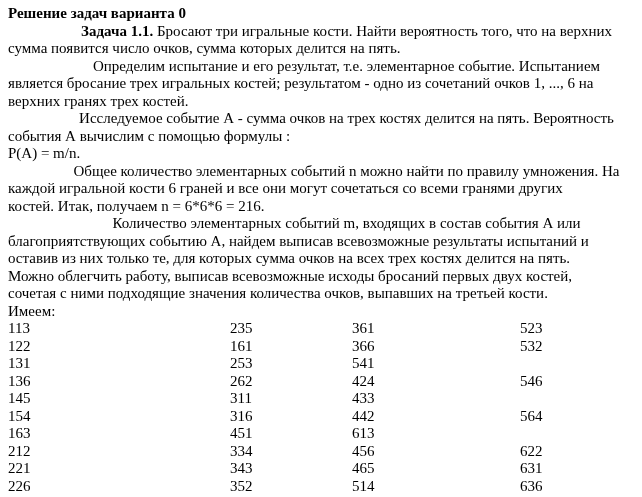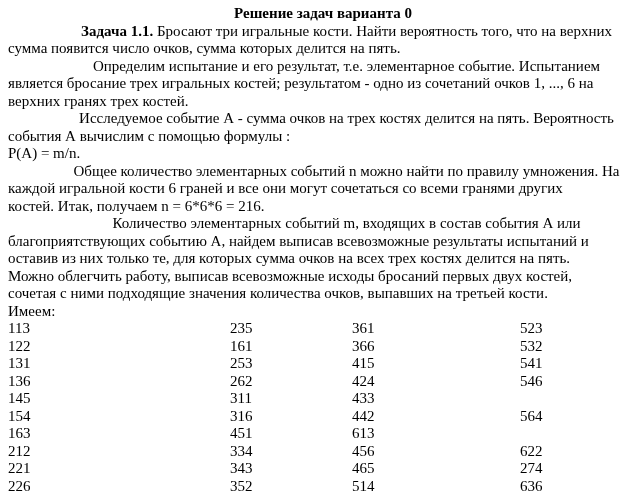--- a/index.html
+++ b/index.html
@@ -10,21 +10,21 @@
     box-sizing: border-box;
     background: #ffffff;
     color: #000000;
     font-family: "Liberation Serif", "DejaVu Serif", serif;
     font-size: 15px;
     line-height: 17.5px;
     padding: 5px 4px 0 8px;
     overflow: hidden;
   }
   .title {
-    text-align: center;
+    text-align: left;
     font-weight: bold;
   }
   .line { white-space: pre-wrap; }
   .line.indent { text-indent: 47px; text-align: center; }
   .line.center { text-indent: 0; }
   .trow {
     display: grid;
     grid-template-columns: 222px 122px 168px auto;
   }
   .tcell { white-space: nowrap; }
@@ -63,21 +63,20 @@
       </div>
       <div class="trow">
         <div class="tcell">122</div>
         <div class="tcell">161</div>
         <div class="tcell">366</div>
         <div class="tcell">532</div>
       </div>
       <div class="trow">
         <div class="tcell">131</div>
         <div class="tcell">253</div>
-        <div class="tcell">415</div>
         <div class="tcell">541</div>
       </div>
       <div class="trow">
         <div class="tcell">136</div>
         <div class="tcell">262</div>
         <div class="tcell">424</div>
         <div class="tcell">546</div>
       </div>
       <div class="trow">
         <div class="tcell">145</div>
@@ -98,21 +97,21 @@
       <div class="trow">
         <div class="tcell">212</div>
         <div class="tcell">334</div>
         <div class="tcell">456</div>
         <div class="tcell">622</div>
       </div>
       <div class="trow">
         <div class="tcell">221</div>
         <div class="tcell">343</div>
         <div class="tcell">465</div>
-        <div class="tcell">274</div>
+        <div class="tcell">631</div>
       </div>
       <div class="trow">
         <div class="tcell">226</div>
         <div class="tcell">352</div>
         <div class="tcell">514</div>
         <div class="tcell">636</div>
       </div>
     </div>
 </div>
 

